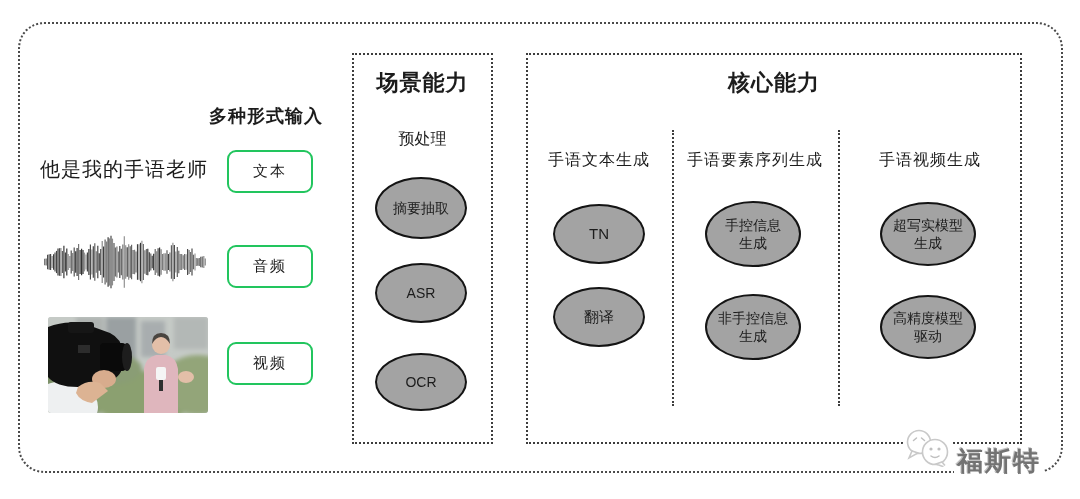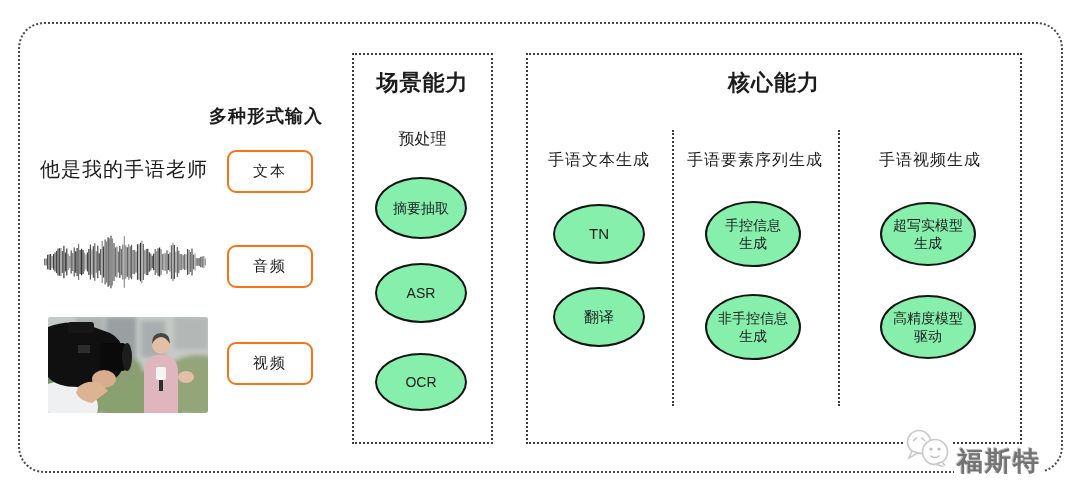--- a/index.html
+++ b/index.html
@@ -15,27 +15,27 @@
   .stage-label{position:absolute;top:74px;left:0;width:100%;text-align:center;font-size:16px;}
   .divider{position:absolute;top:130px;height:276px;width:0;border-left:2px dotted #3d3d3d;}
   .divider-1{left:672px;}
   .divider-2{left:838px;}
   .col-header{position:absolute;top:150px;text-align:center;font-size:16px;letter-spacing:1px;}
   .col-header-1{left:526px;width:146px;}
   .col-header-2{left:672px;width:166px;}
   .col-header-3{left:838px;width:184px;}
   .oval{position:absolute;border:2.5px solid #141414;border-radius:50%;
         display:flex;flex-direction:column;justify-content:center;align-items:center;
-        font-size:14px;line-height:1.3;text-align:center;box-sizing:border-box;background:#86efac;}
+        font-size:14px;line-height:1.3;text-align:center;box-sizing:border-box;background:#a3a3a3;}
   .oval span{display:block;}
   .input-title{position:absolute;left:205px;top:104px;width:122px;text-align:center;
                font-size:18px;font-weight:bold;letter-spacing:1px;}
   .sample-text{position:absolute;left:40px;top:156px;width:180px;text-align:left;
                font-size:20px;letter-spacing:1px;}
-  .input-box{position:absolute;left:227px;width:86px;height:43px;border:2px solid #f97316;
+  .input-box{position:absolute;left:227px;width:86px;height:43px;border:2px solid #22c55e;
              border-radius:9px;display:flex;align-items:center;justify-content:center;
              font-size:15px;letter-spacing:2px;box-sizing:border-box;background:#fff;}
   .waveform{position:absolute;left:44px;top:230px;width:162px;height:64px;}
   .photo{position:absolute;left:48px;top:317px;width:160px;height:96px;border-radius:3px;
          overflow:hidden;background:#c5cac6;}
   .watermark{position:absolute;left:902px;top:426px;height:46px;display:flex;align-items:center;}
   .wm-logo{width:52px;height:44px;background:#fff;border-radius:50%;}
   .wm-text{font-size:26px;font-weight:bold;letter-spacing:2px;background:#fff;padding:0 3px;
            color:#737373;text-shadow:-1px -1px 0 #c3c3c3,1px 1px 0 #ffffff,0 0 1px #cfcfcf;margin-top:24px;}
 </style>

